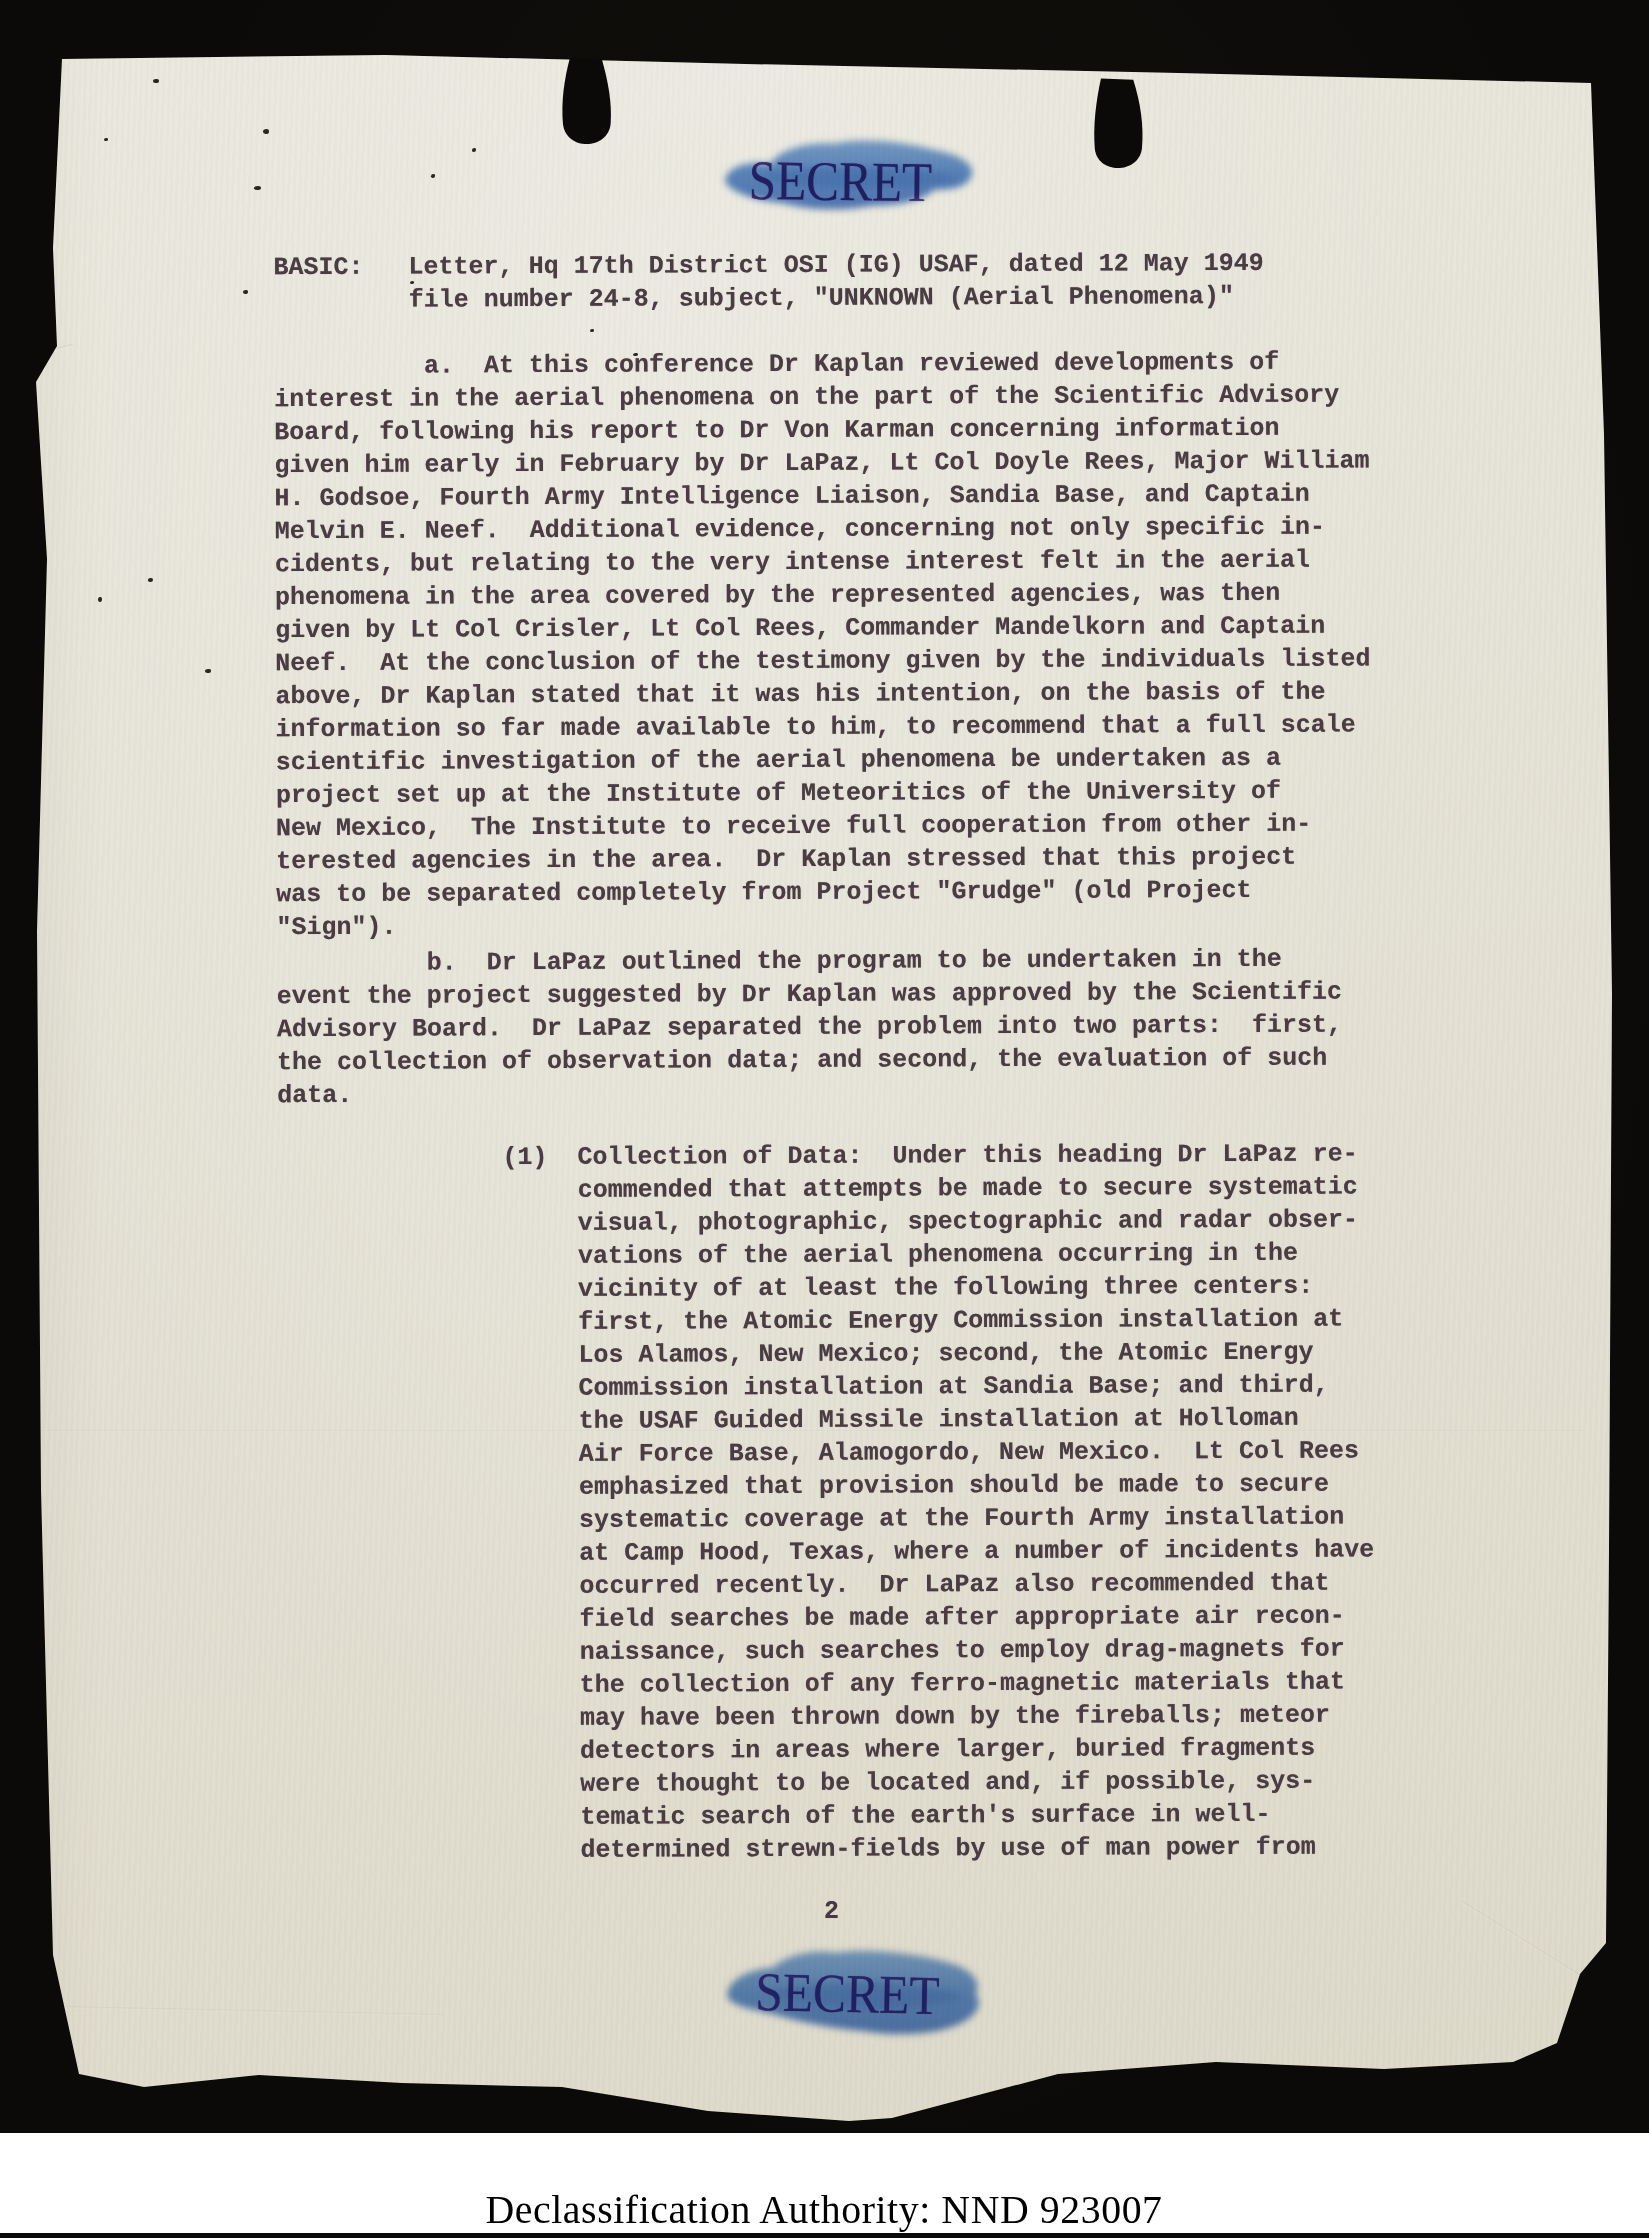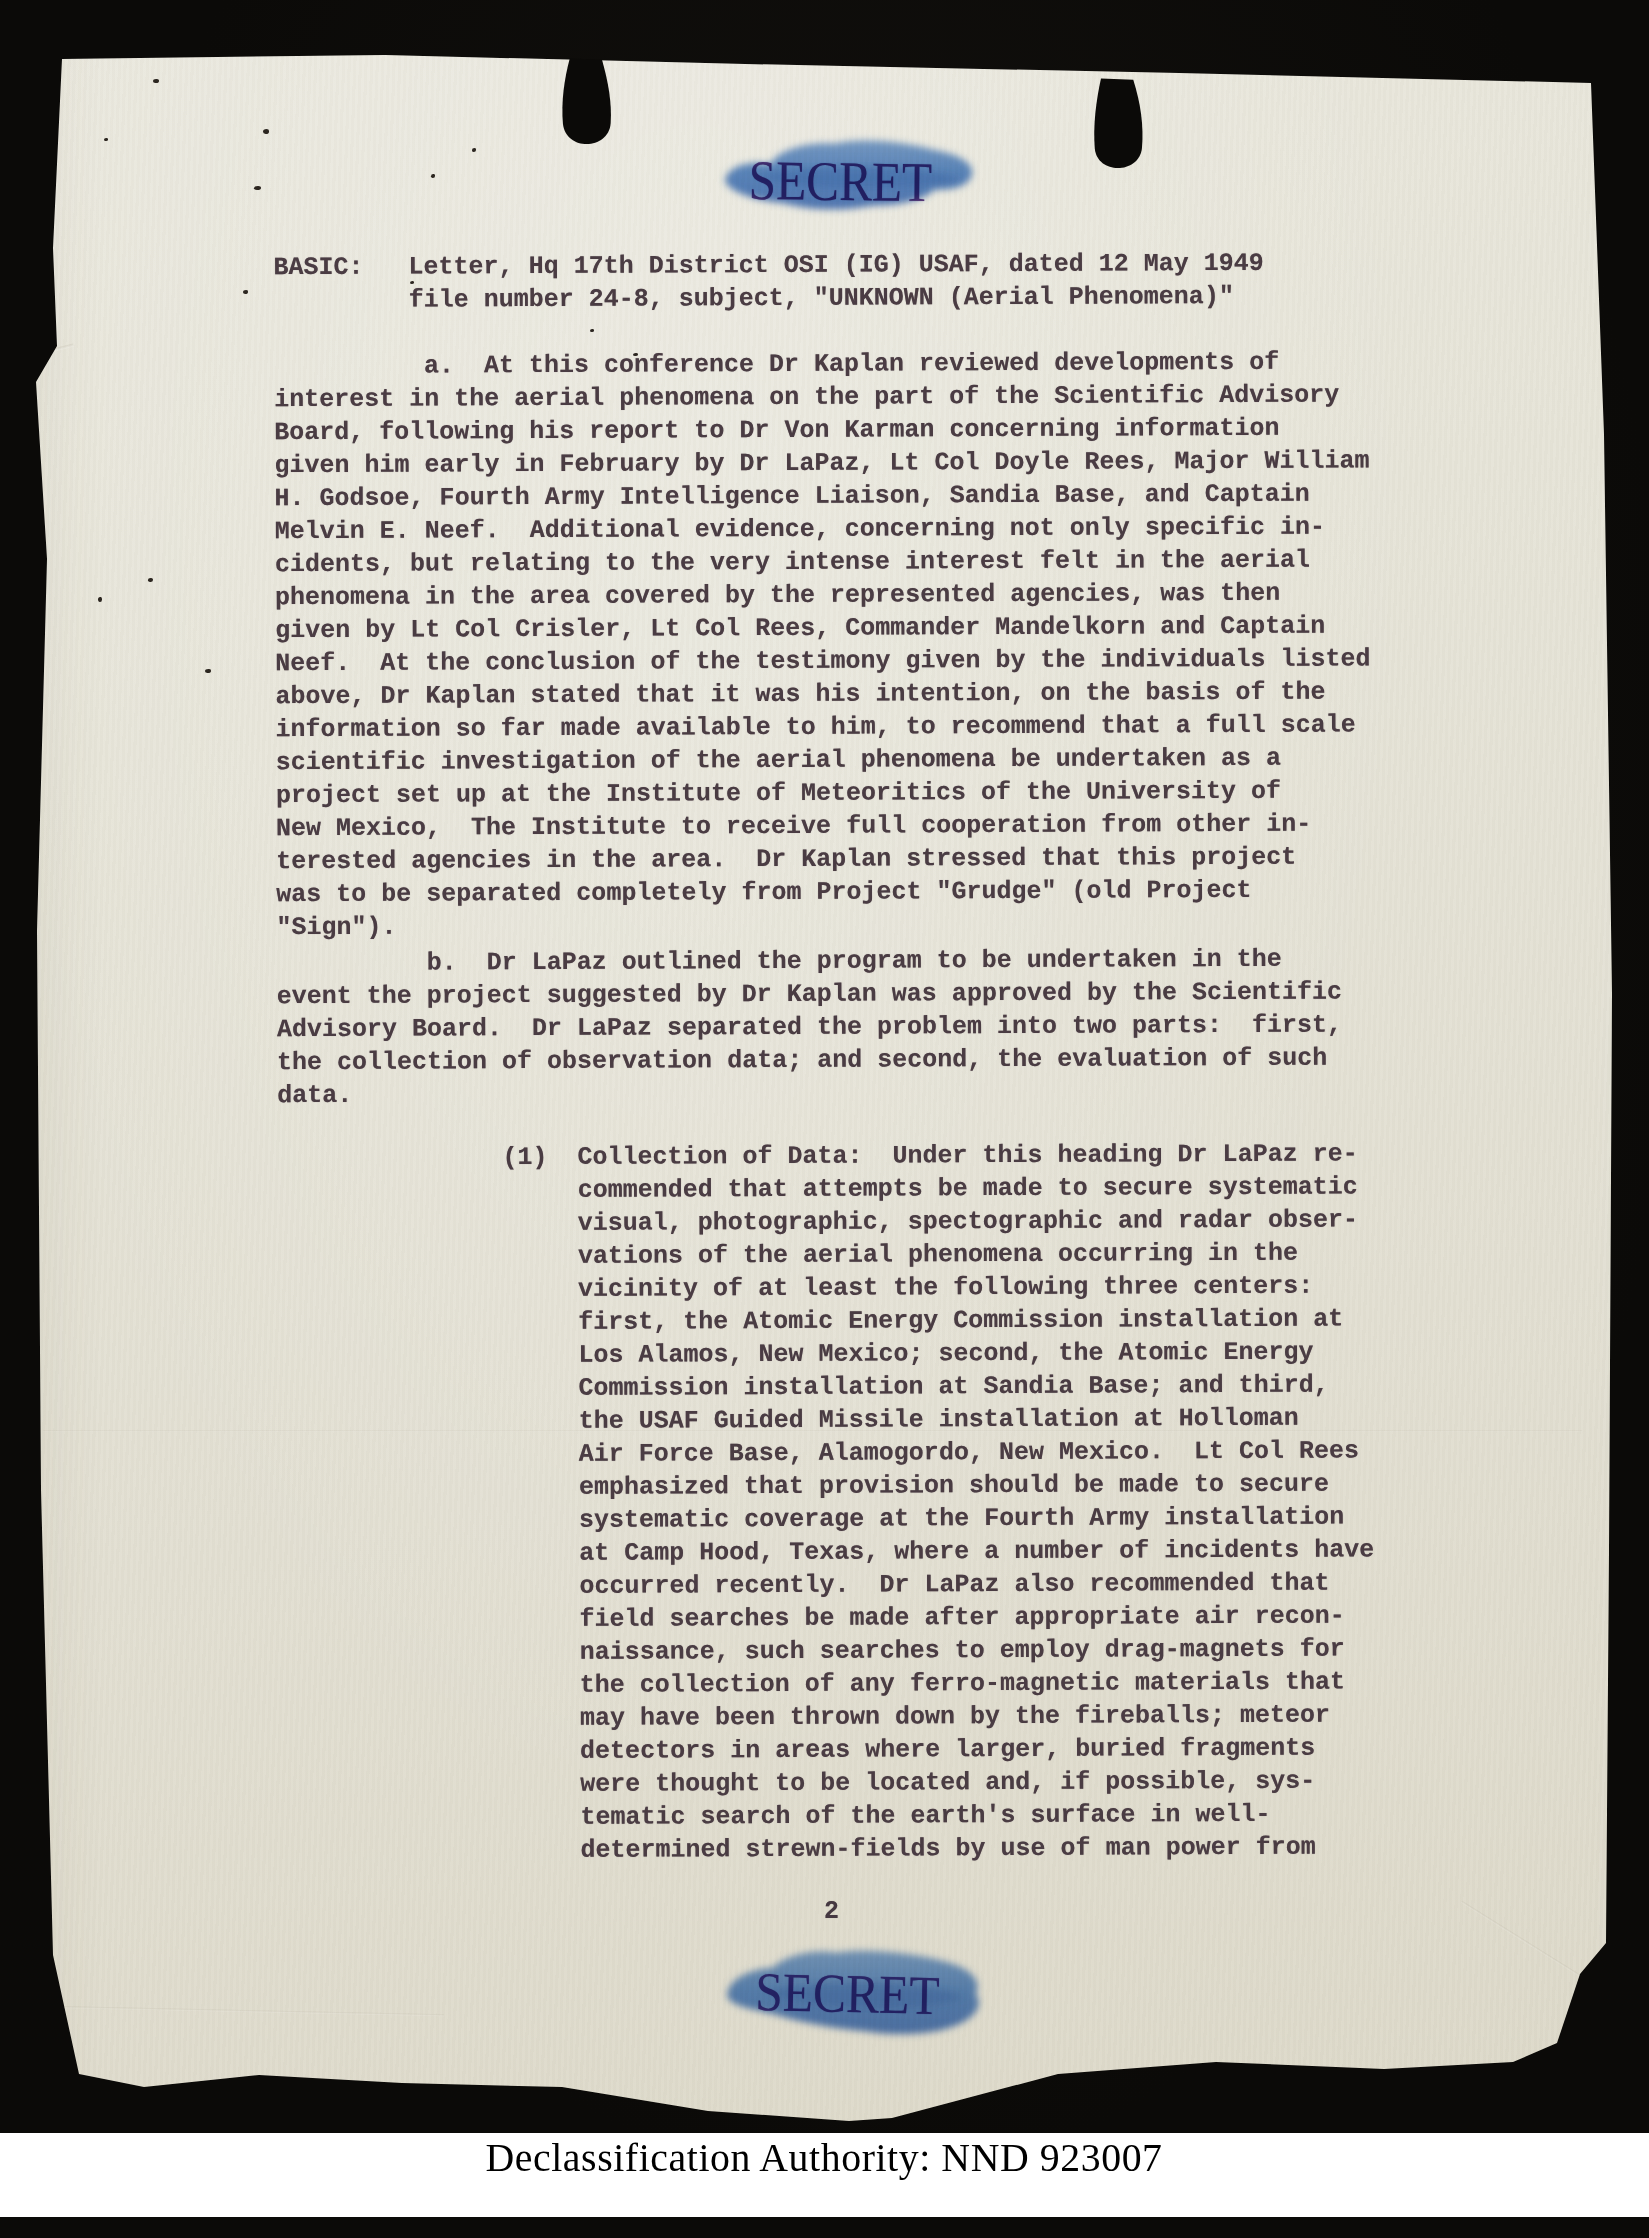--- a/index.html
+++ b/index.html
@@ -35,22 +35,22 @@
     font-size:25px;font-weight:700;color:#453841;text-shadow:0 0 0.7px rgba(74,60,67,.5);}
   
   .stamp-word{position:absolute;font-family:"Liberation Serif", serif;font-weight:400;
     color:#542d72;letter-spacing:0px;}
   #stamp-top-word{left:749px;top:148px;font-size:56px;transform:scaleX(.88) rotate(.6deg);
     transform-origin:left top;opacity:.92;text-shadow:0 0 1.2px rgba(84,45,114,.5);}
   #stamp-bottom-word{left:756px;top:1960px;font-size:55px;transform:scaleX(.90) rotate(1.2deg);
     transform-origin:left top;opacity:.9;text-shadow:0 0 1.2px rgba(84,45,114,.5);}
   .blob-svg{position:absolute;left:0;top:0;mix-blend-mode:multiply;pointer-events:none;}
   
-  #footer-bar{position:absolute;left:0;top:2133px;width:1649px;height:84px;background:#ffffff;
-    display:flex;align-items:flex-start;justify-content:center;}
+  #footer-bar{position:absolute;left:0;top:2133px;width:1649px;height:100px;background:#ffffff;
+    display:flex;align-items:flex-end;justify-content:center;}
   #footer-caption{font-family:"Liberation Serif", serif;font-size:41px;color:#000;
     transform:scaleX(.97);letter-spacing:0.6px;}
 </style>
 </head>
 <body>
 
 <div id="stage">
 
   <div id="paper">
     <div class="grain"></div>

